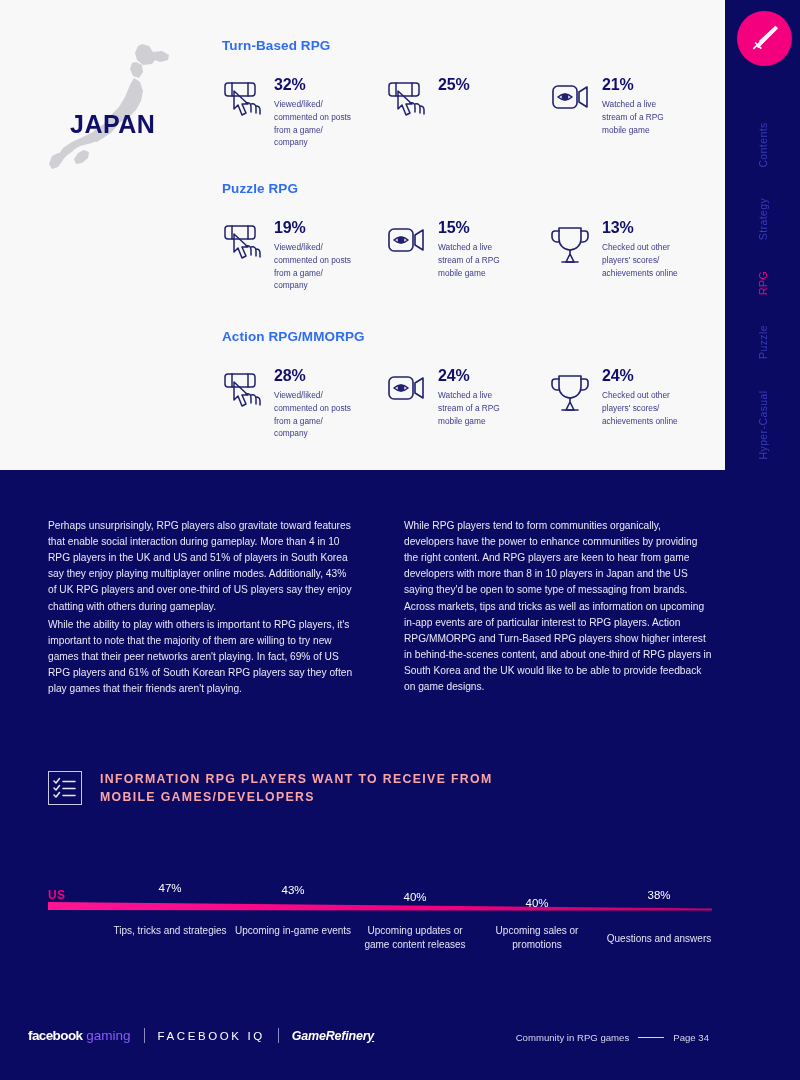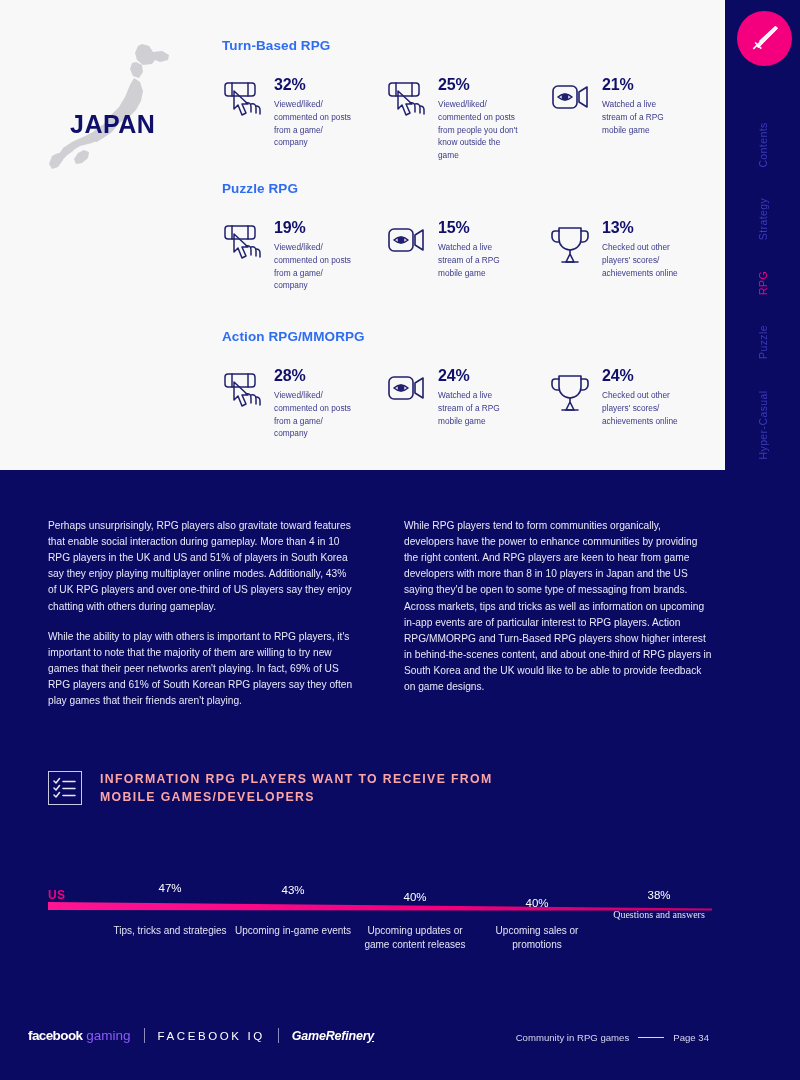--- a/index.html
+++ b/index.html
@@ -119,21 +119,21 @@
     width: 665px;
     display: flex;
     gap: 47px;
   }
   .copy-col { width: 309px; }
   .copy-col p {
     font-size: 10.2px;
     line-height: 1.58;
     color: #e9e9f7;
   }
-  .copy-col p + p { margin-top: 14px; }
+  .copy-col p + p { margin-top: 2px; }
 
   
   #section-head {
     position: absolute;
     left: 48px; top: 770px;
     display: flex;
     align-items: flex-start;
   }
   #checklist-icon {
     width: 34px; height: 34px;
@@ -281,21 +281,20 @@
               <line x1="10" y1="4" x2="10" y2="17"></line>
               <line x1="26" y1="4" x2="26" y2="17"></line>
               <path d="M12 12 L12 30 L16 26 L20 36 L24 34 L20 25 L26 25 Z"></path>
               <path d="M24 24 q5 -1 5 4 v5"></path>
               <path d="M29 25 q5 -1 5 4 v5"></path>
               <path d="M34 27 q4 0 4 4 v4"></path>
             </svg>
           </div>
           <div class="stat-text">
             <div class="stat-pct">25%</div>
-            <div class="stat-desc">Viewed/liked/ commented on posts from people you don't know outside the game</div>
           </div>
         </div>
 
         <div class="stat">
           <div class="stat-icon">
             <svg viewBox="0 0 44 44" width="44" height="44" fill="none" stroke="#20206e" stroke-width="1.6" stroke-linecap="round" stroke-linejoin="round">
               <rect x="3" y="7" width="24" height="22" rx="5"></rect>
               <path d="M29 13 L37 8 L37 28 L29 23 Z"></path>
               <path d="M8 18 q7 -6 14 0 q-7 6 -14 0 z"></path>
               <circle cx="15" cy="18" r="3.4" fill="#20206e" stroke="none"></circle>
@@ -490,21 +489,21 @@
     <div class="chart-pct" style="left:170px; top:2px;">47%</div>
     <div class="chart-pct" style="left:293px; top:4px;">43%</div>
     <div class="chart-pct" style="left:415px; top:11px;">40%</div>
     <div class="chart-pct" style="left:537px; top:17px;">40%</div>
     <div class="chart-pct" style="left:659px; top:9px;">38%</div>
 
     <div class="chart-cat" style="left:170px; top:44px;">Tips, tricks and strategies</div>
     <div class="chart-cat" style="left:293px; top:44px;">Upcoming in-game events</div>
     <div class="chart-cat" style="left:415px; top:44px;">Upcoming updates or game content releases</div>
     <div class="chart-cat" style="left:537px; top:44px;">Upcoming sales or promotions</div>
-    <div class="chart-cat" style="left:659px; top:28px;font-family:Liberation Serif, serif;">Questions and answers</div>
+    <div class="chart-cat" style="left:659px; top:52px;">Questions and answers</div>
   </div>
 
   <div id="footer">
     <div id="footer-left">
       <div id="fb-gaming">
         <b>facebook</b><span>&nbsp;</span><span>gaming</span>
       </div>
       <div class="divider-bar"></div>
       <div id="fb-iq">FACEBOOK IQ</div>
       <div class="divider-bar"></div>

